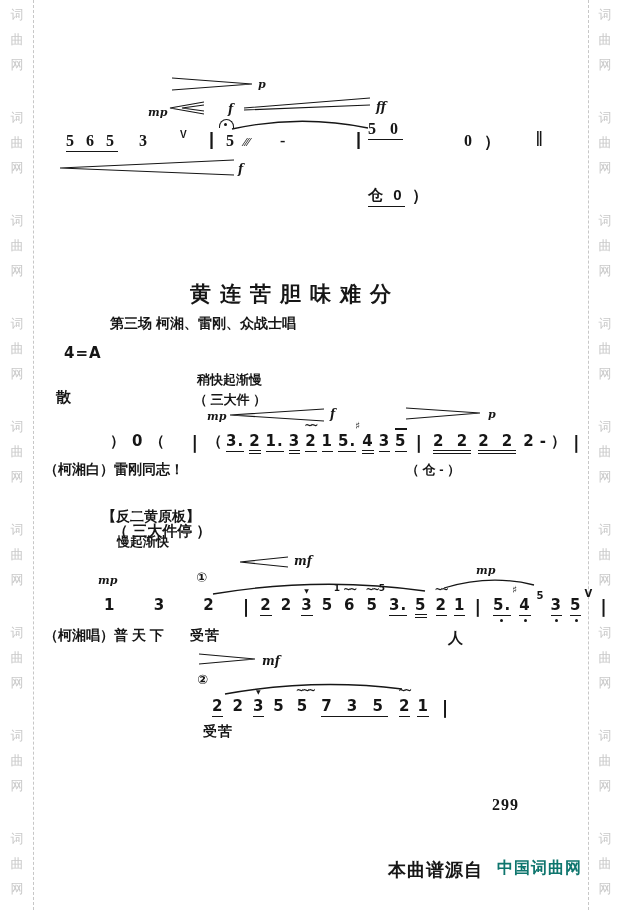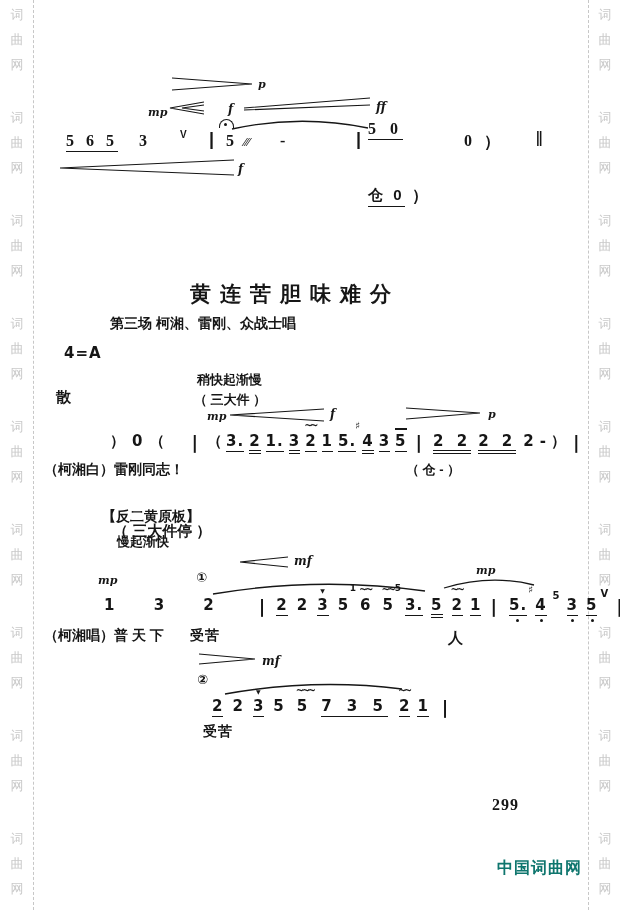--- a/index.html
+++ b/index.html
@@ -196,21 +196,21 @@
   <span class="abs cjk" style="left:196px;top:570px;font-size:13px;">①</span>
   <svg style="left:210px;top:576px;" width="218" height="20">
     <path d="M3,18 Q110,0 215,15" stroke="#161616" stroke-width="1.4" fill="none"></path>
   </svg>
   <span class="abs dyn" style="left:476px;top:564px;font-size:11px;">mp</span>
   <svg style="left:442px;top:572px;" width="94" height="18">
     <path d="M2,16 Q48,2 92,13" stroke="#161616" stroke-width="1.3" fill="none"></path>
   </svg>
 
   <div class="abs row num15" style="left:104px;top:596px;">
-    <span class="tk" style="letter-spacing:17px;margin-right:28px;">1 3 2</span>
+    <span class="tk" style="letter-spacing:17px;margin-right:12px;">1 3 2</span>
     <span class="tk barln" style="margin-right:10px;">|</span>
     <span class="tk u" style="margin-right:9px;">2</span>
     <span class="tk" style="margin-right:9px;">2</span>
     <span class="tk u" style="margin-right:9px;"><i class="acc">▼</i><b>3</b></span>
     <span class="tk" style="margin-right:11px;"><i class="gr">1</i><b>5</b></span>
     <span class="tk" style="margin-right:11px;"><i class="orn">~~</i><b>6</b></span>
     <span class="tk" style="margin-right:11px;"><i class="orn">~~</i><i class="gr">5</i><b>5</b></span>
     <span class="tk u" style="margin-right:8px;">3.</span>
     <span class="tk uu" style="margin-right:9px;">5</span>
     <span class="tk u" style="margin-right:7px;"><i class="orn">~~</i><b>2</b></span>
@@ -249,15 +249,16 @@
     <span class="tk u" style="margin-right:7px;"><i class="orn">~~</i><b>2</b></span>
     <span class="tk u" style="margin-right:13px;">1</span>
     <span class="tk barln">|</span>
   </div>
 
   <span class="abs cjk" style="left:203px;top:723px;font-size:14px;letter-spacing:1px;">受苦</span>
 
   
   <span class="abs" style="left:492px;top:796px;font-family:Liberation Serif, serif;font-weight:700;font-size:16px;letter-spacing:1px;">299</span>
 
+  <span class="abs cjk" style="left:388px;top:858px;font-size:18px;letter-spacing:1px;">本曲谱源自</span>
   <span class="abs cjk" style="left:497px;top:858px;font-size:16px;letter-spacing:1px;color:#0f766e;">中国词曲网</span>
 
 </div>
 
 </body></html>

